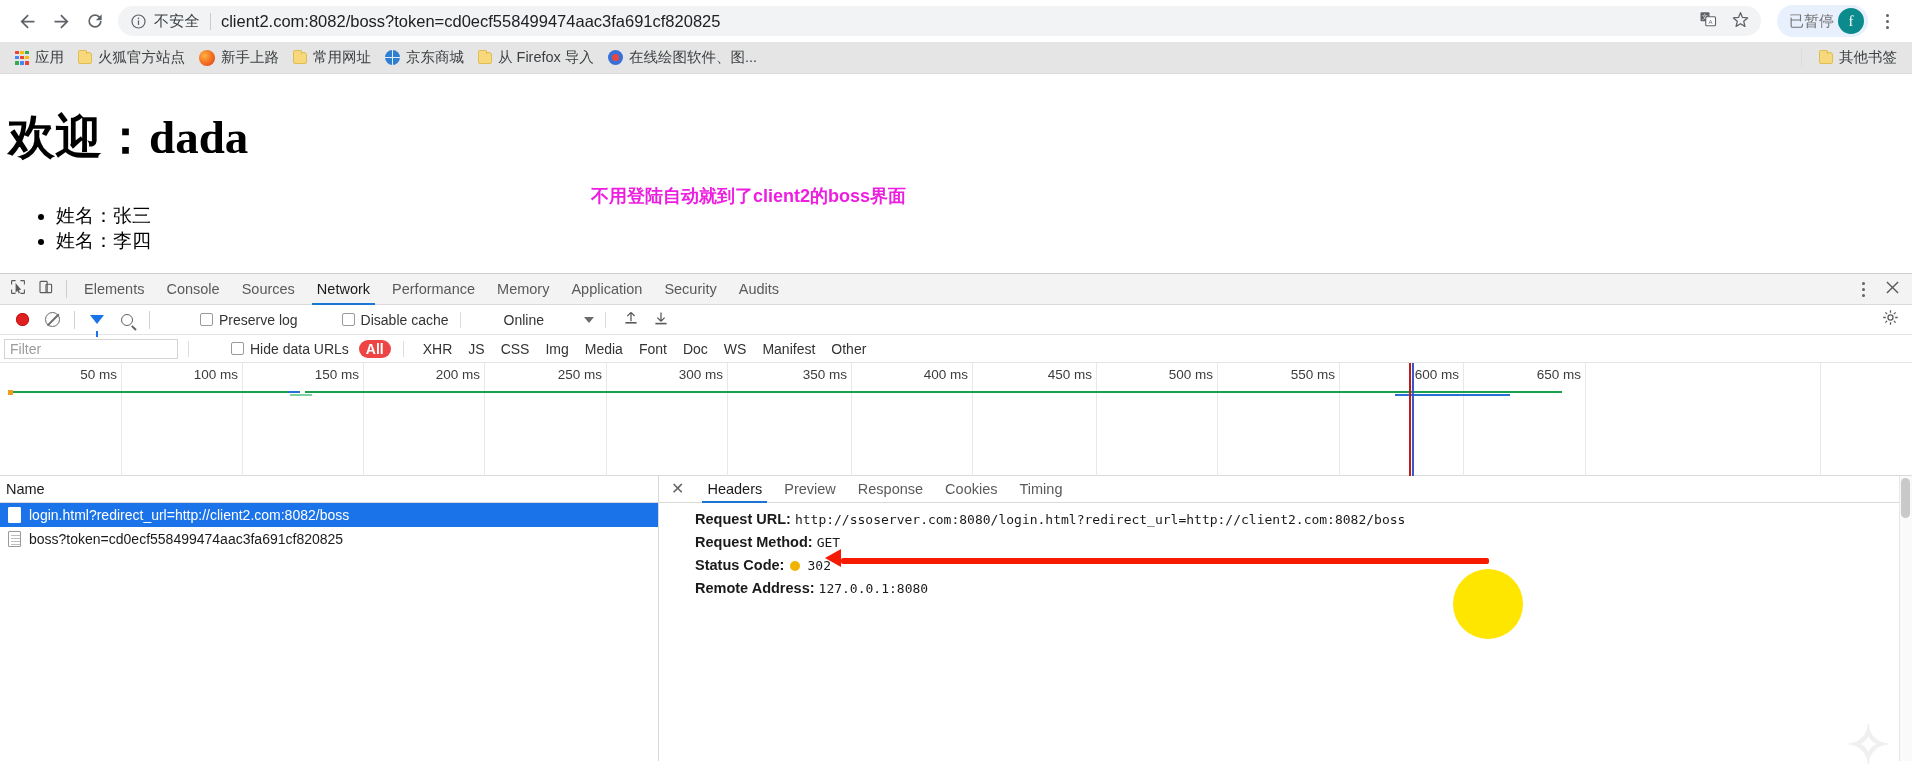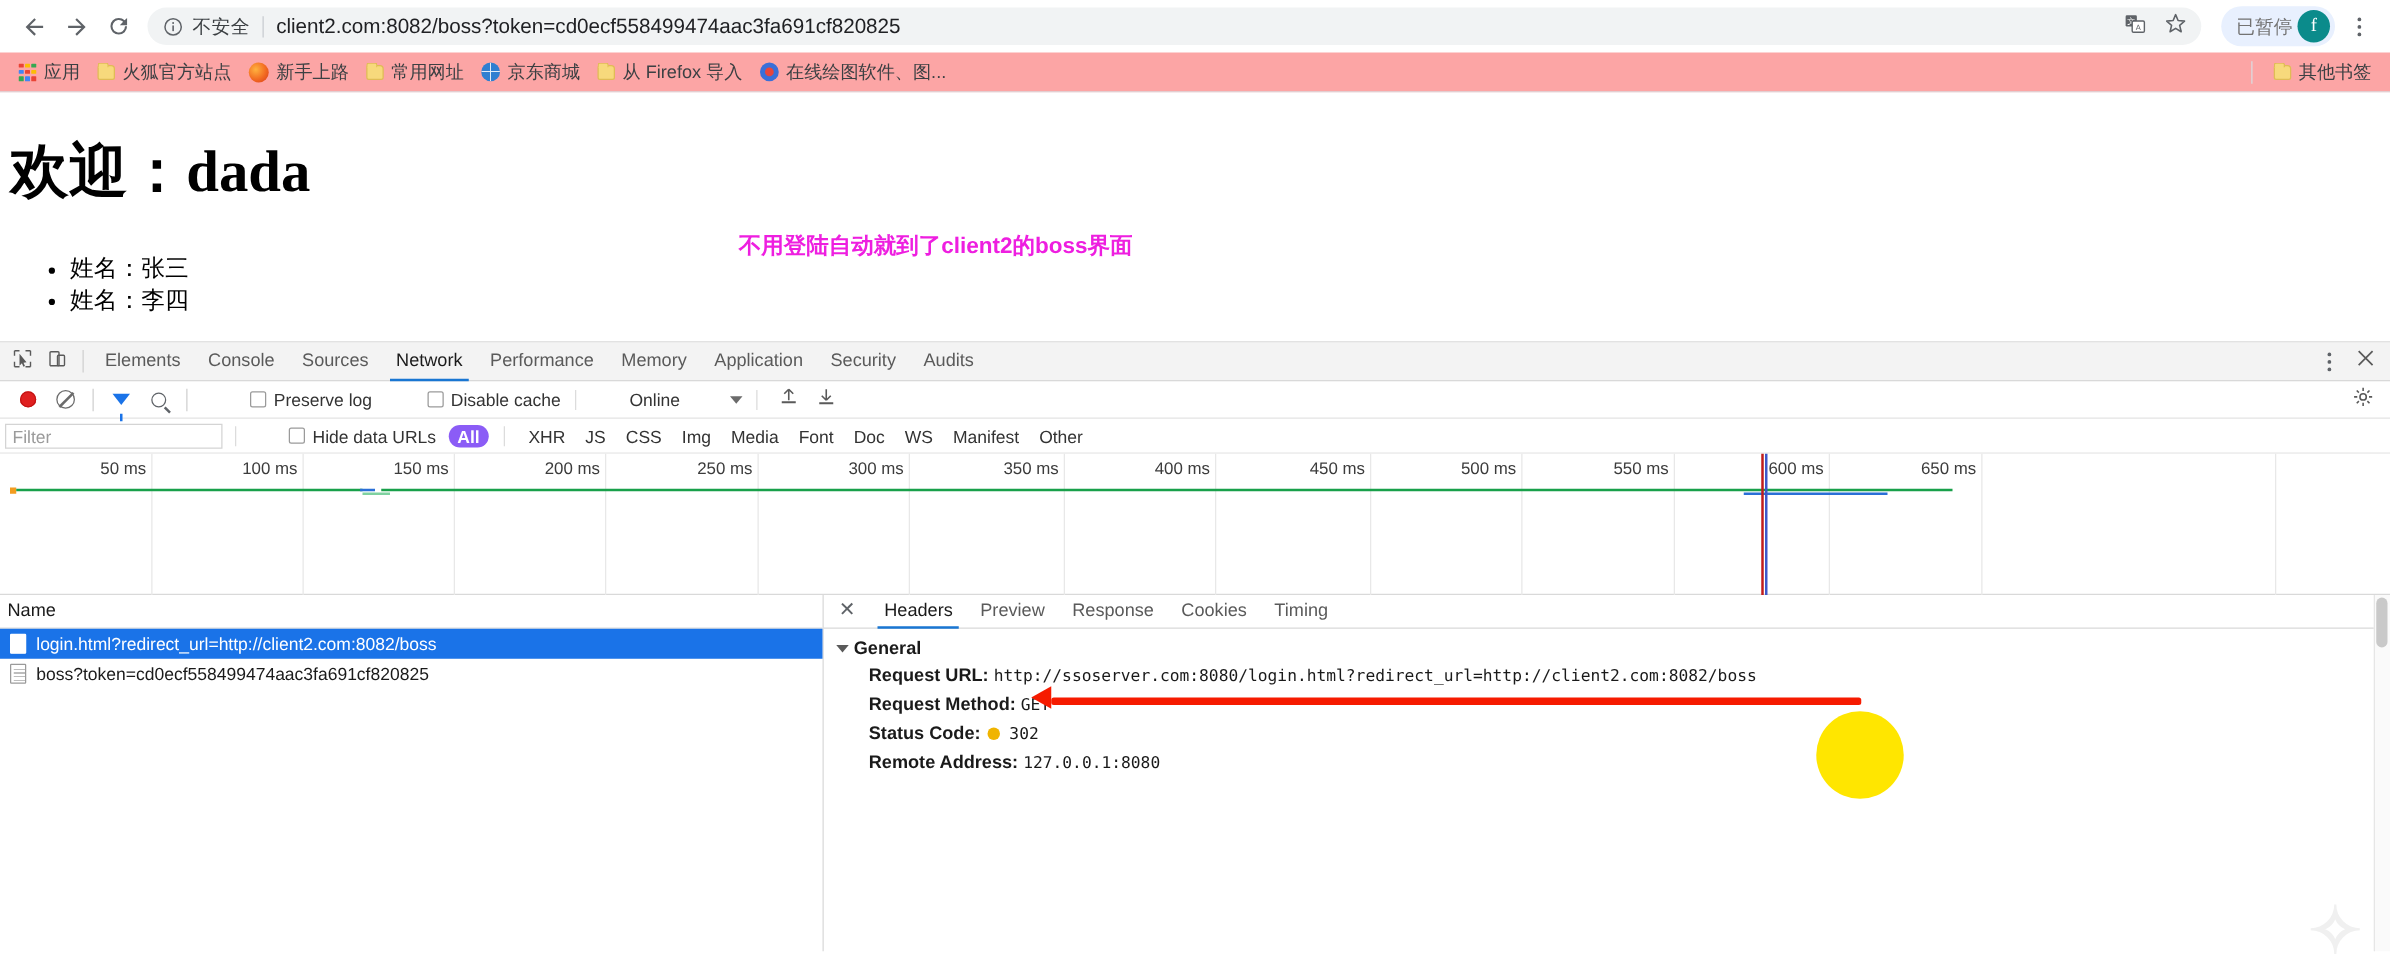--- a/index.html
+++ b/index.html
@@ -80,21 +80,21 @@
     align-items:center; justify-content:center; gap:3px; margin-left: 4px; flex:0 0 auto;
   }
   .kebab i { width: 3px; height: 3px; background: #5f6368; border-radius: 50%; display:block; }
 
   
   .bookmarks-bar {
     height: 32px;
     display: flex;
     align-items: center;
     padding: 0 8px;
-    background: #fca5a5;
+    background: #e5e5e5;
     position: relative;
     border-bottom: 1px solid #dadce0;
   }
   .bm {
     display: flex; align-items: center;
     height: 26px; padding: 0 7px;
     font-size: 14.5px; color: #3c4043;
     white-space: nowrap; border-radius: 4px;
   }
   .bm .bm-ico { margin-right: 6px; display: flex; align-items:center; }
@@ -261,21 +261,21 @@
     border: 1px solid #d4d4d4; background:#fff;
     font-size: 14px; color:#555; padding: 0 5px;
     font-family: "Liberation Sans", sans-serif;
   }
   .filter-input::placeholder { color:#9b9b9b; }
   .fb-sep { width:1px; height:16px; background:#dcdcdc; margin: 0 10px; }
   .type-pill {
     font-size: 14px; color: #333; padding: 1px 7px; border-radius: 9px;
     white-space: nowrap;
   }
-  .type-pill.active { background: #8b5cf6; color: #fff; font-weight: bold; text-align: center; }
+  .type-pill.active { background: #ef4444; color: #fff; font-weight: bold; text-align: center; }
 
   
   .dt-overview { flex: 0 0 auto; position: relative; height: 113px; border-bottom: 1px solid #d9d9d9; background:#fff;}
   .ruler { position:absolute; left:0; right:0; top:0; height: 27px; }
   .ruler .tick {
     position: absolute; top: 0; bottom: -86px; width: 1px; background: #e8e8e8;
   }
   .ruler .tick span {
     position: absolute; right: 5px; top: 4px;
     font-size: 13.5px; color: #3c3c3c; white-space: nowrap;
@@ -707,24 +707,20 @@
       <div class="detail-tabs">
         <span class="close-x">✕</span>
         <div class="d-tab active">Headers</div>
         <div class="d-tab">Preview</div>
         <div class="d-tab">Response</div>
         <div class="d-tab">Cookies</div>
         <div class="d-tab">Timing</div>
       </div>
 
       <div class="detail-body">
-        <div class="grp-title">
-          <span class="tri"></span>
-          <span>General</span>
-        </div>
         <div class="kv">
           <b>Request URL:</b>
           <span class="val">http://ssoserver.com:8080/login.html?redirect_url=http://client2.com:8082/boss</span>
         </div>
         <div class="kv">
           <b>Request Method:</b>
           <span class="val">GET</span>
         </div>
         <div class="kv">
           <b>Status Code:</b>

